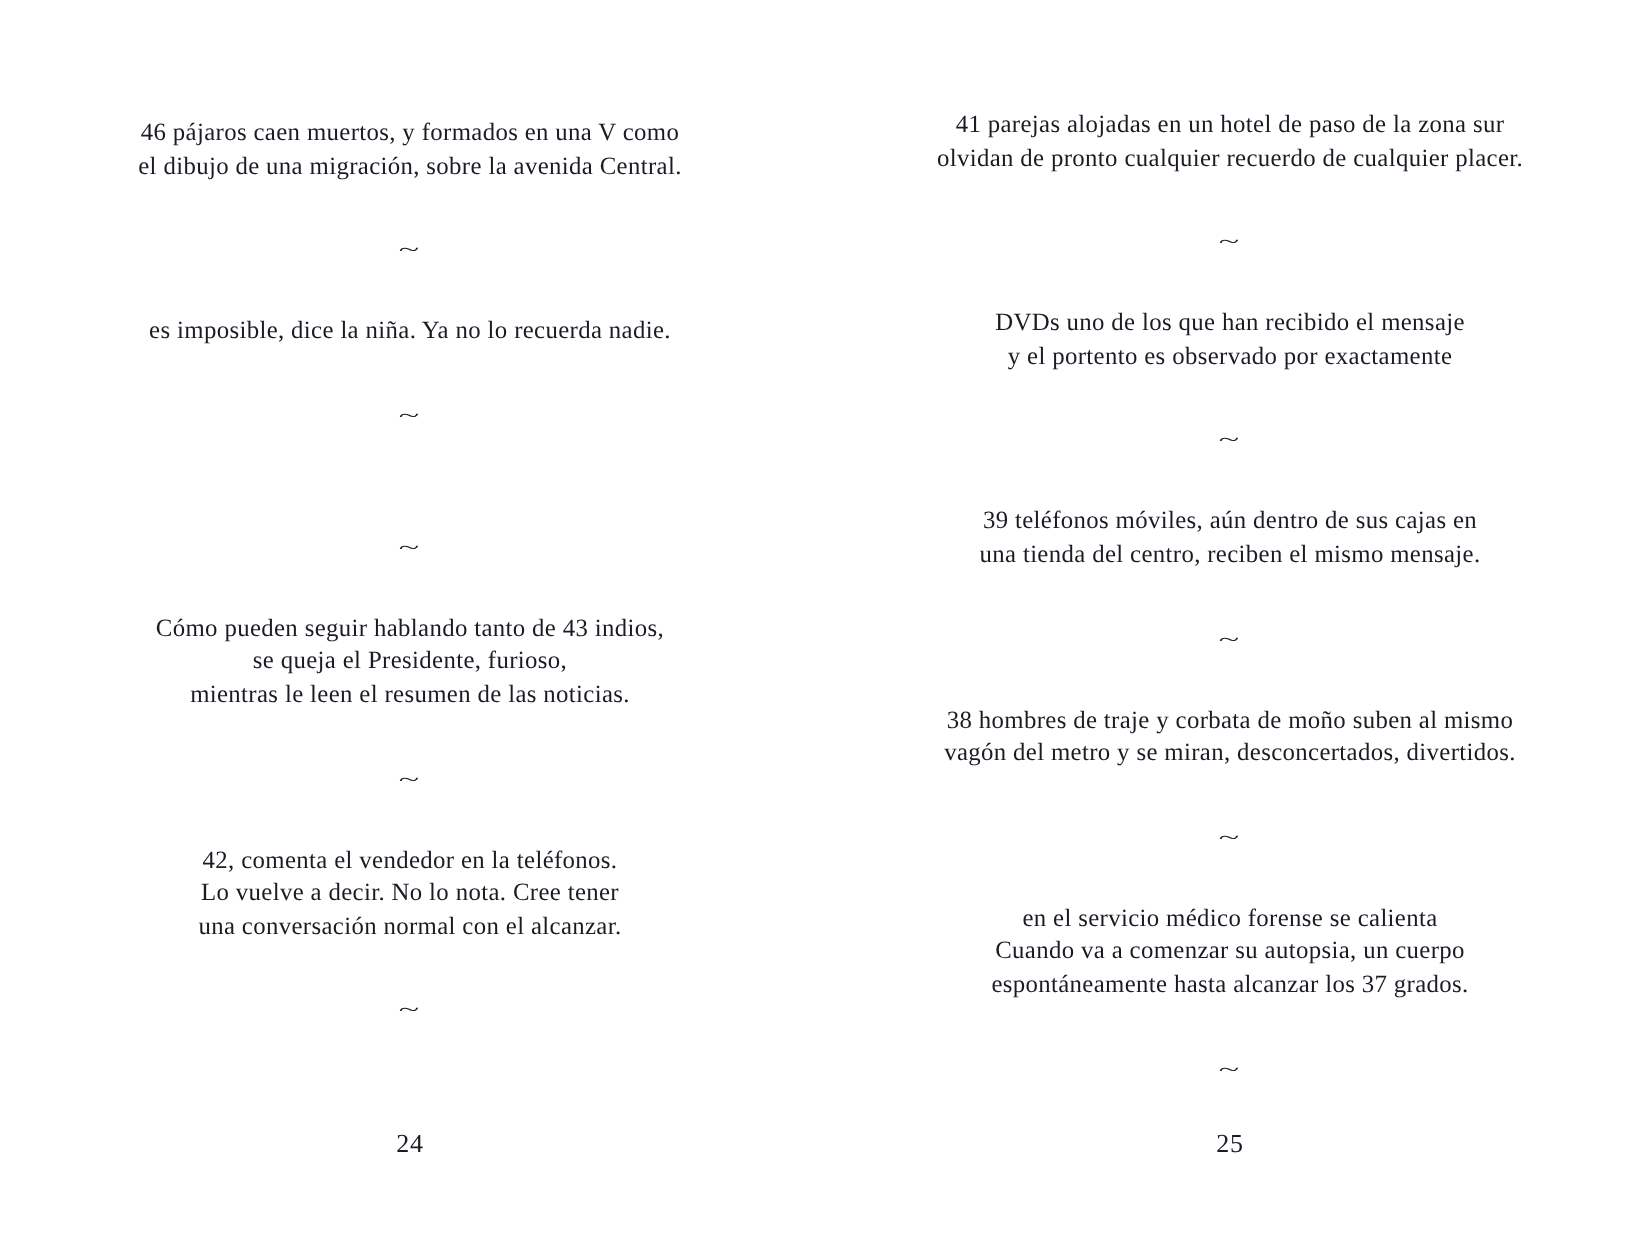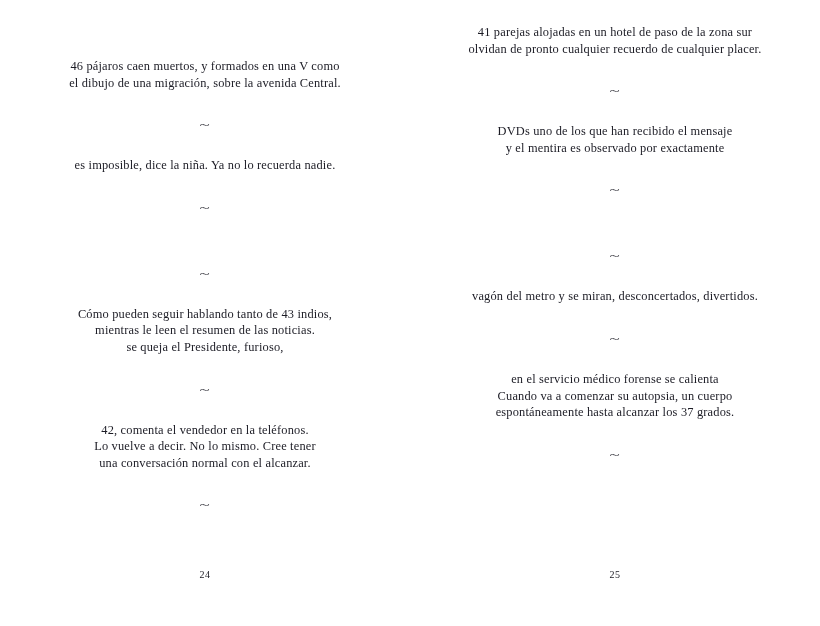--- a/index.html
+++ b/index.html
@@ -36,21 +36,21 @@
   .page-body {
     width: 100%;
     box-sizing: border-box;
     padding: 0 18px;
     display: flex;
     flex-direction: column;
     align-items: center;
   }
 
   .page-left .page-body { padding-top: 58px; }
-  .page-right .page-body { padding-top: 24px; }
+  .page-right .page-body { padding-top: 54px; }
 
   .stanza {
     text-align: center;
     font-size: 12.4px;
     line-height: 16.6px;
     letter-spacing: 0.18px;
     color: #1b1b24;
     width: 100%;
     font-weight: 400;
   }
@@ -72,21 +72,21 @@
     transform: scaleX(1.45) scaleY(0.78);
     transform-origin: center;
   }
 
   .folio {
     position: absolute;
     bottom: 46px;
     left: 0;
     right: 0;
     text-align: center;
-    font-size: 10px;
+    font-size: 13px;
     letter-spacing: 0.4px;
     color: #1b1b24;
   }
 
   
   .gap-sep-top    { height: 27px; }
   .gap-sep-bottom { height: 26px; }
 </style>
 </head>
 <body>
@@ -106,58 +106,63 @@
           <span class="ln">es imposible, dice la niña. Ya no lo recuerda nadie.</span>
         </div>
         <div class="gap-sep-top"></div>
         <div class="sep"><span class="sep-inner">~</span></div>
         <div class="gap-sep-bottom"></div>
         <div class="gap-sep-top"></div>
         <div class="sep"><span class="sep-inner">~</span></div>
         <div class="gap-sep-bottom"></div>
         <div class="stanza">
           <span class="ln">Cómo pueden seguir hablando tanto de 43 indios,</span>
+          <span class="ln">se queja el Presidente, furioso,</span>
           <span class="ln">mientras le leen el resumen de las noticias.</span>
-          <span class="ln">se queja el Presidente, furioso,</span>
         </div>
         <div class="gap-sep-top"></div>
         <div class="sep"><span class="sep-inner">~</span></div>
         <div class="gap-sep-bottom"></div>
         <div class="stanza">
           <span class="ln">42, comenta el vendedor en la teléfonos.</span>
-          <span class="ln">Lo vuelve a decir. No lo mismo. Cree tener</span>
+          <span class="ln">Lo vuelve a decir. No lo nota. Cree tener</span>
           <span class="ln">una conversación normal con el alcanzar.</span>
         </div>
         <div class="gap-sep-top"></div>
         <div class="sep"><span class="sep-inner">~</span></div>
         <div class="gap-sep-bottom"></div>
       </div>
     <div class="folio">24</div>
   </div>
 
   <div class="page page-right">
     <div class="page-body" id="right-body">
         <div class="stanza">
           <span class="ln">41 parejas alojadas en un hotel de paso de la zona sur</span>
           <span class="ln">olvidan de pronto cualquier recuerdo de cualquier placer.</span>
         </div>
         <div class="gap-sep-top"></div>
         <div class="sep"><span class="sep-inner">~</span></div>
         <div class="gap-sep-bottom"></div>
         <div class="stanza">
           <span class="ln">DVDs uno de los que han recibido el mensaje</span>
-          <span class="ln">y el mentira es observado por exactamente</span>
+          <span class="ln">y el portento es observado por exactamente</span>
         </div>
         <div class="gap-sep-top"></div>
         <div class="sep"><span class="sep-inner">~</span></div>
         <div class="gap-sep-bottom"></div>
+        <div class="stanza">
+          <span class="ln">39 teléfonos móviles, aún dentro de sus cajas en</span>
+          <span class="ln">una tienda del centro, reciben el mismo mensaje.</span>
+        </div>
         <div class="gap-sep-top"></div>
         <div class="sep"><span class="sep-inner">~</span></div>
         <div class="gap-sep-bottom"></div>
         <div class="stanza">
+          <span class="ln">38 hombres de traje y corbata de moño suben al mismo</span>
           <span class="ln">vagón del metro y se miran, desconcertados, divertidos.</span>
         </div>
         <div class="gap-sep-top"></div>
         <div class="sep"><span class="sep-inner">~</span></div>
         <div class="gap-sep-bottom"></div>
         <div class="stanza">
           <span class="ln">en el servicio médico forense se calienta</span>
           <span class="ln">Cuando va a comenzar su autopsia, un cuerpo</span>
           <span class="ln">espontáneamente hasta alcanzar los 37 grados.</span>
         </div>

